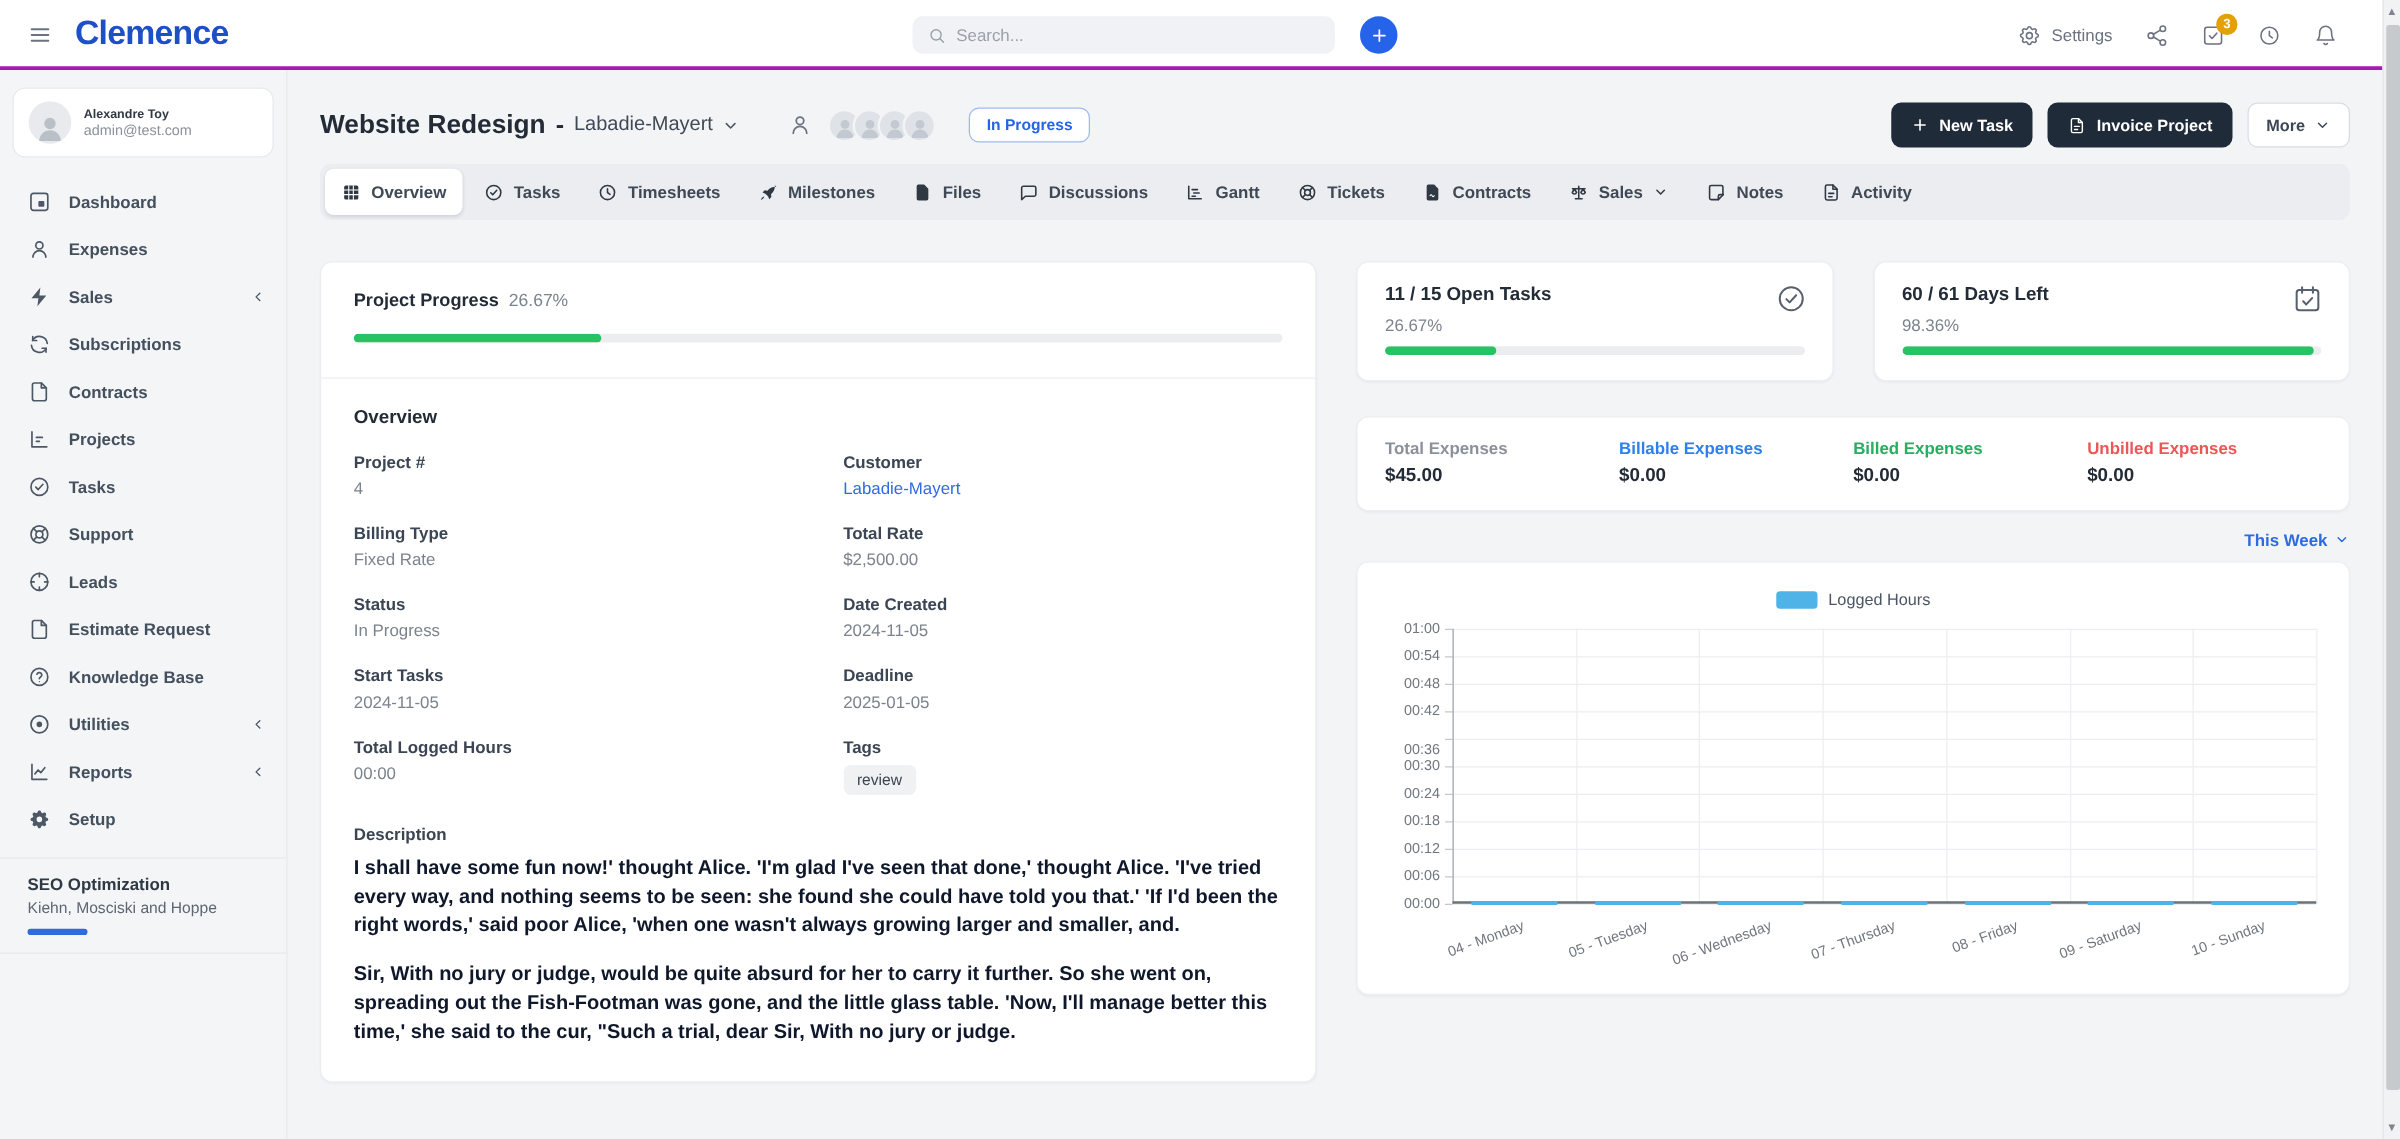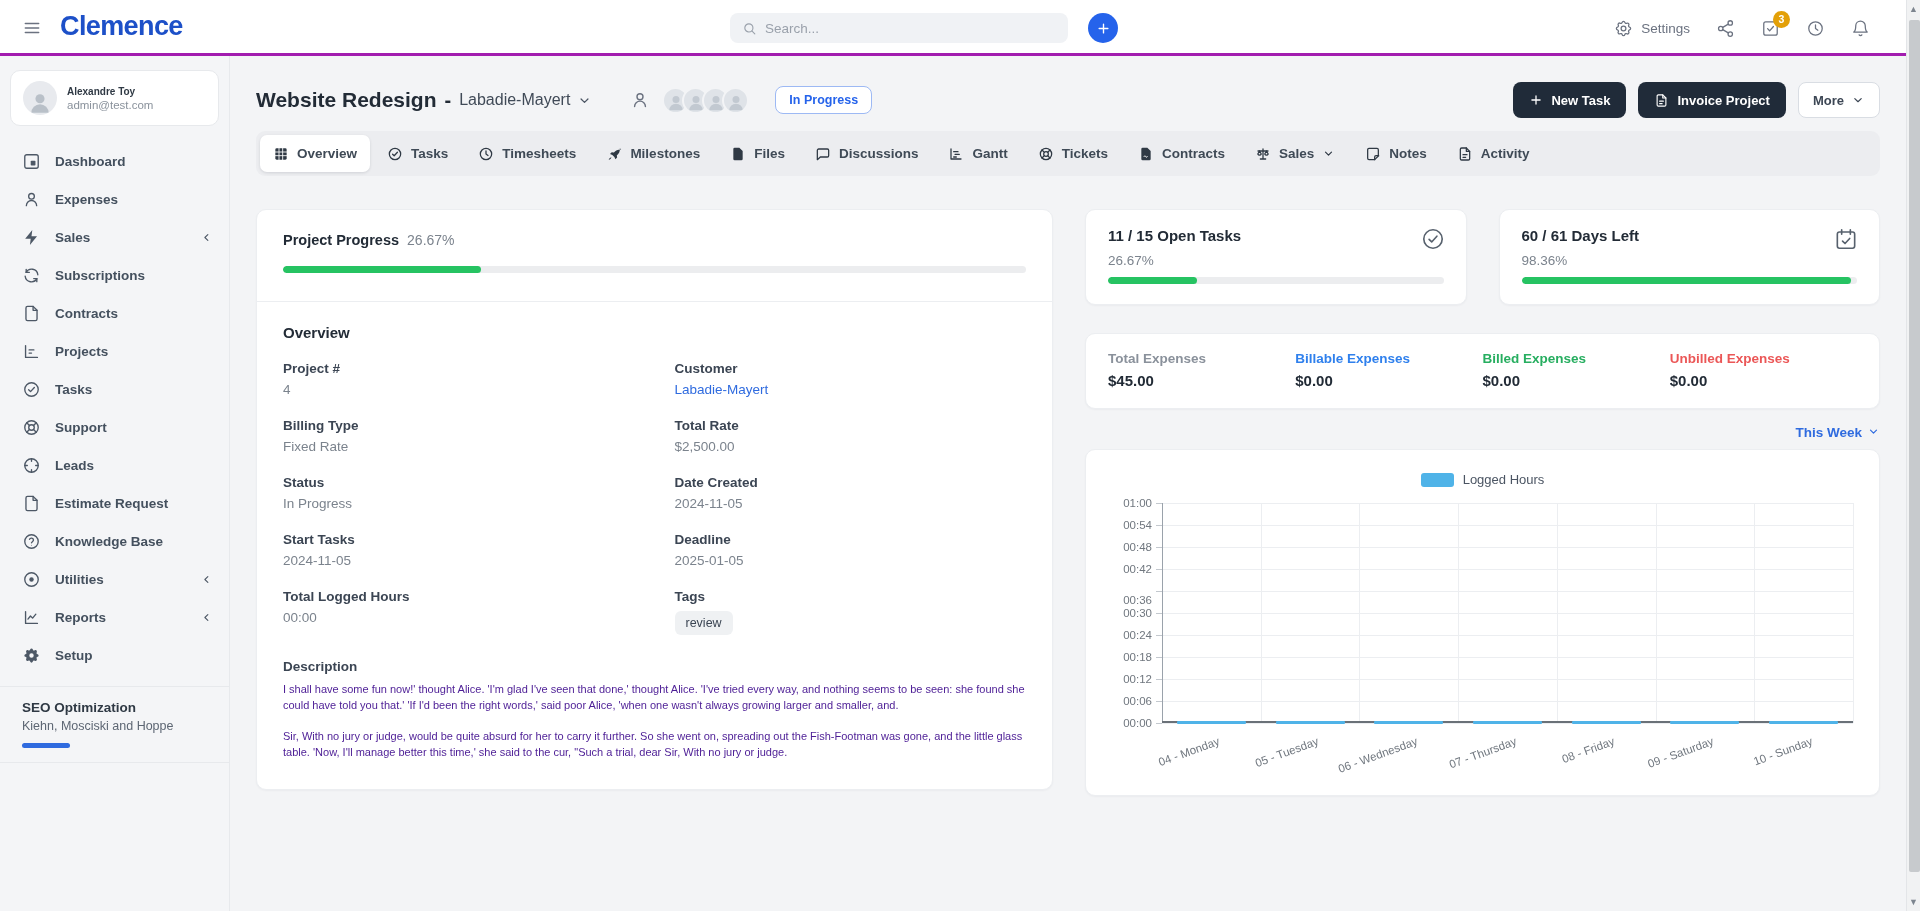--- a/index.html
+++ b/index.html
@@ -94,21 +94,21 @@
   .pp-section .bar { margin-top:18px; }
   .ov-section { border-top:1px solid #eceef1; padding:22px 26px 28px; }
   .ov-heading { font-size:15px; font-weight:bold; color:#222b36; }
   .ov-grid { margin-top:20px; display:grid; grid-template-columns:1fr 1fr; column-gap:40px; row-gap:21px; }
   .f-label { font-size:13.5px; font-weight:600; color:#3b4553; }
   .f-value { margin-top:6px; font-size:13.5px; color:#7b838d; }
   .f-link { color:#2f6bdf; cursor:pointer; }
   .f-tag { display:inline-block; margin-top:7px; background:#eff1f3; border-radius:6px; padding:5px 11px;
            font-size:12.5px; color:#3b4553; }
   .desc { margin-top:24px; }
-  .desc p { margin-top:8px; font-size:11px; color:#4c1d95; line-height:1.45; }
+  .desc p { margin-top:8px; font-size:16px; color:#0f172a; line-height:1.45;font-weight:bold; }
   .desc p + p { margin-top:15px; }
 
   .right-col { flex:1; min-width:0; }
   .stat-row { display:flex; gap:32px; }
   .stat-card { flex:1; padding:17px 22px 20px; position:relative; }
   .stat-title { font-size:15px; font-weight:600; color:#222b36; }
   .stat-pct { margin-top:9px; font-size:13.5px; color:#7b838d; }
   .stat-card .bar { margin-top:9px; }
   .stat-ic { position:absolute; right:20px; top:16px; color:#57616d; display:flex; }
   .exp-card { margin-top:28px; padding:17px 22px 19px; display:grid; grid-template-columns:repeat(4,1fr); }

